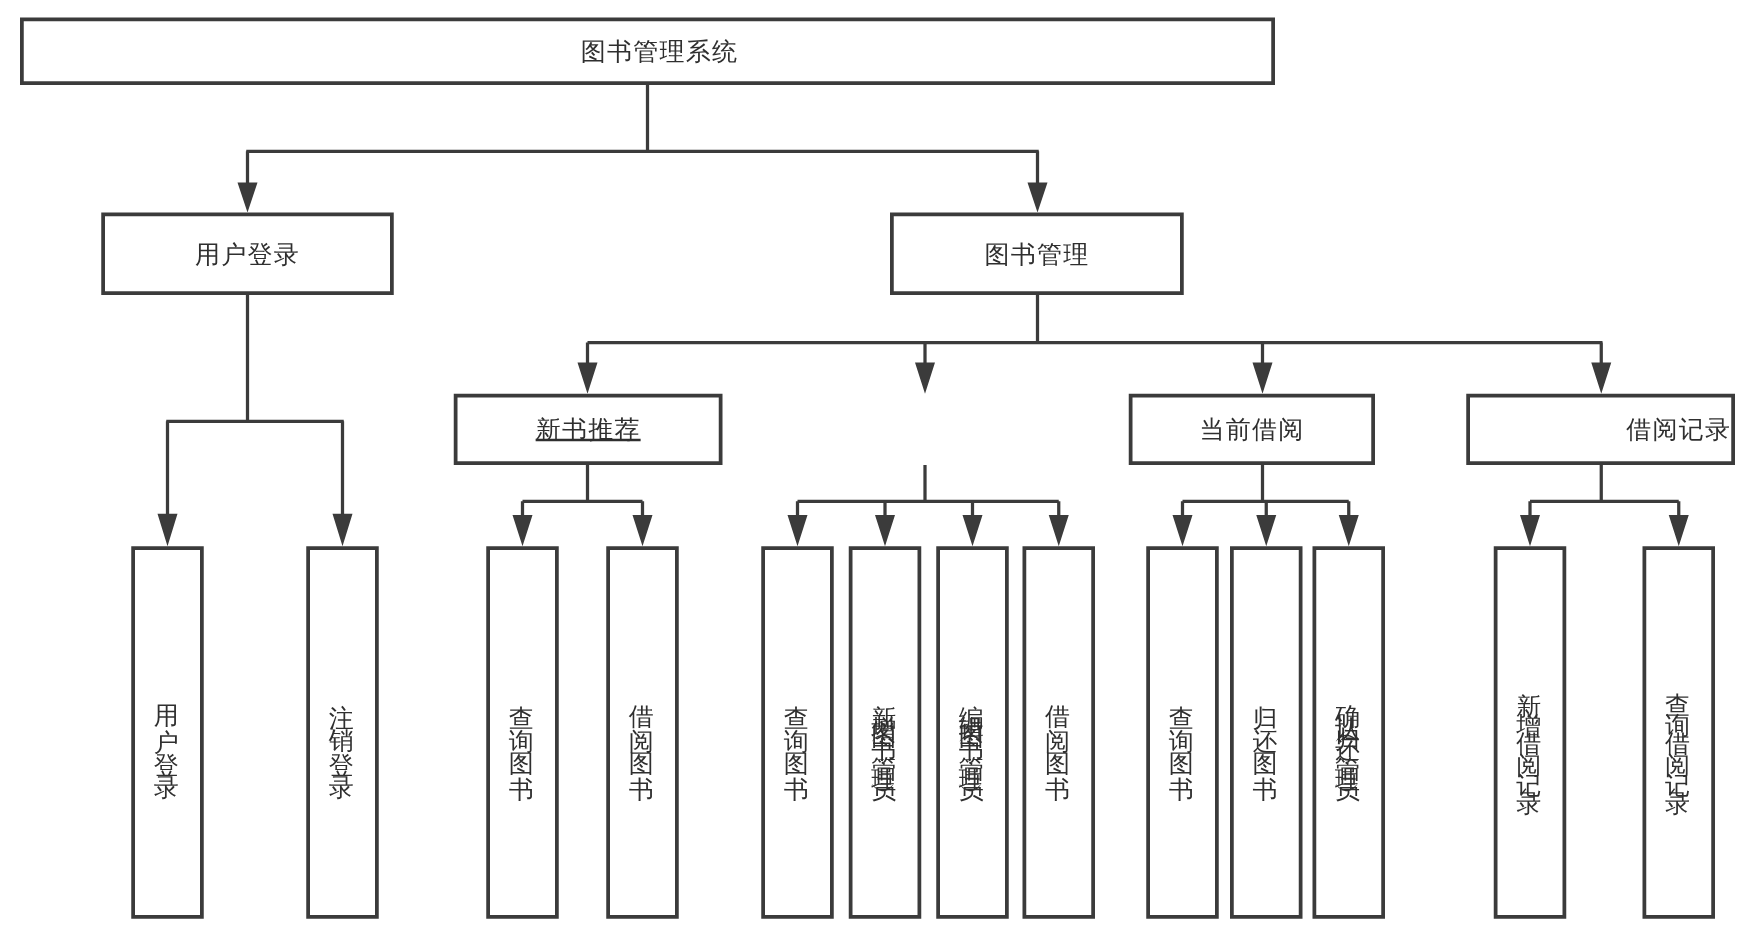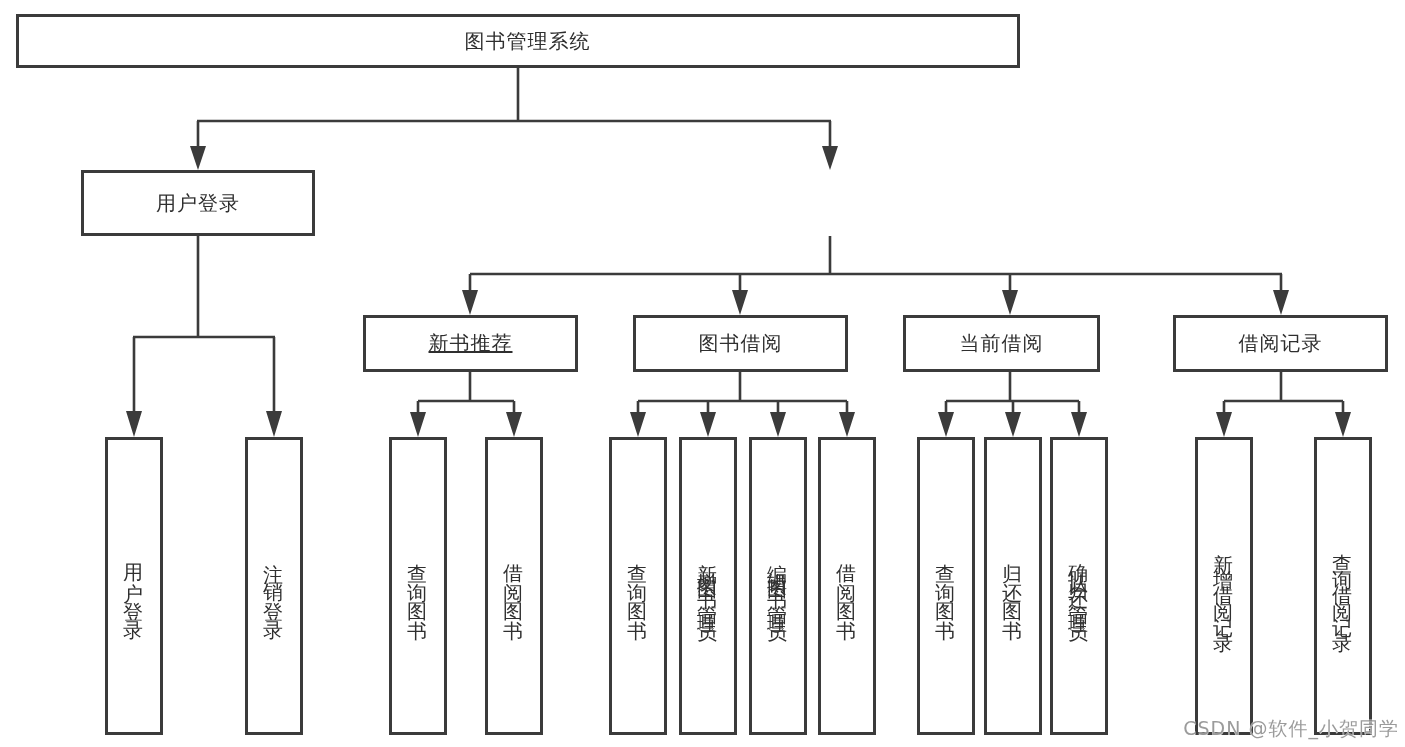--- a/index.html
+++ b/index.html
@@ -89,31 +89,31 @@
     </g>
   </svg>
 
   <div class="node h" style="left:16px; top:14px; width:1004px; height:54px;padding-left:19px;">
     <span class="label">图书管理系统</span>
   </div>
 
   <div class="node h" style="left:81px; top:170px; width:234px; height:66px;">
     <span class="label">用户登录</span>
   </div>
+  <div class="node h" style="left:712px; top:170px; width:235px; height:66px;">
+    <span class="label">图书管理</span>
+  </div>
 
   <div class="node h" style="left:363px; top:315px; width:215px; height:57px;text-decoration:underline;">
     <span class="label">新书推荐</span>
   </div>
-  <div class="node h" style="left:633px; top:315px; width:215px; height:57px;">
-    <span class="label">图书借阅</span>
-  </div>
   <div class="node h" style="left:903px; top:315px; width:197px; height:57px;">
     <span class="label">当前借阅</span>
   </div>
-  <div class="node h" style="left:1173px; top:315px; width:215px; height:57px;">
+  <div class="node h" style="left:1173px; top:315px; width:215px; height:57px;justify-content:flex-end;">
     <span class="label">借阅记录</span>
   </div>
 
   <div class="node leaf" style="left:105px; top:437px; width:58px; height:298px;">
     <span class="label">用户登录</span>
   </div>
   <div class="node leaf" style="left:245px; top:437px; width:58px; height:298px;">
     <span class="label">注销登录</span>
   </div>
 
@@ -147,15 +147,14 @@
     <span class="label long">确认归还（管理员）</span>
   </div>
 
   <div class="node leaf" style="left:1195px; top:437px; width:58px; height:298px;">
     <span class="label mid">新增借阅记录</span>
   </div>
   <div class="node leaf" style="left:1314px; top:437px; width:58px; height:298px;">
     <span class="label mid">查询借阅记录</span>
   </div>
 
-  <div class="watermark">CSDN @软件_小贺同学</div>
 
 </div>
 
 </body></html>

